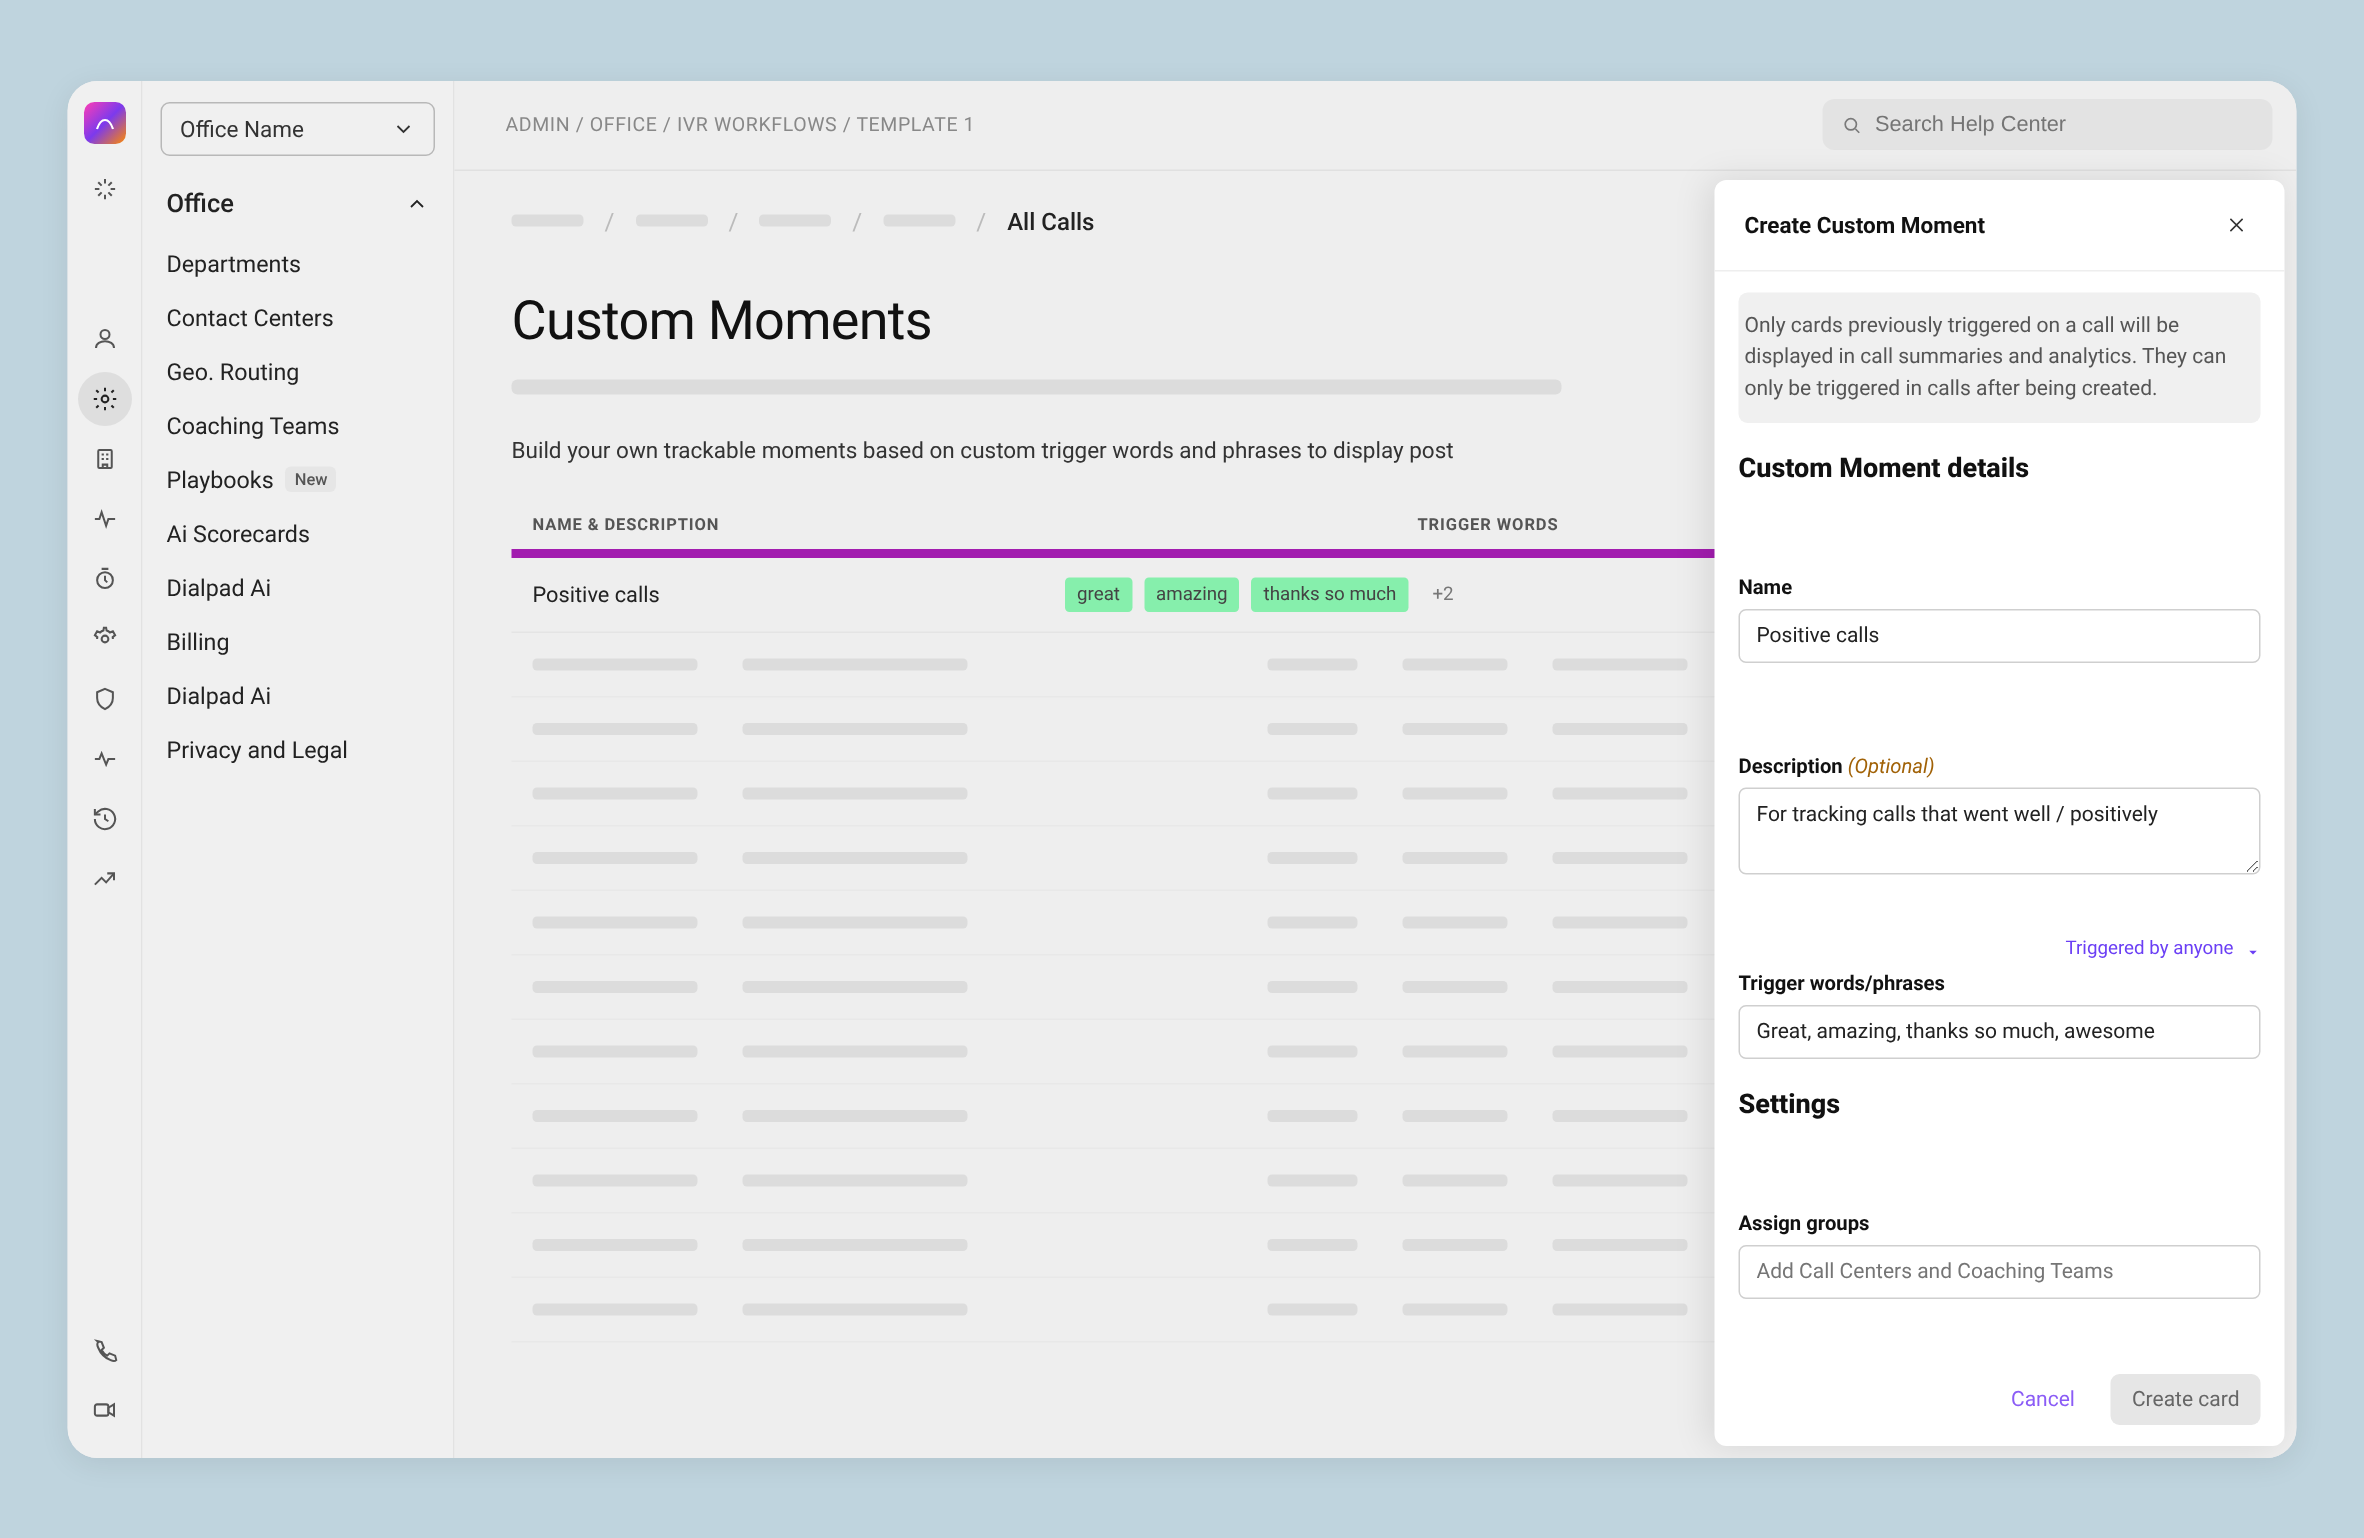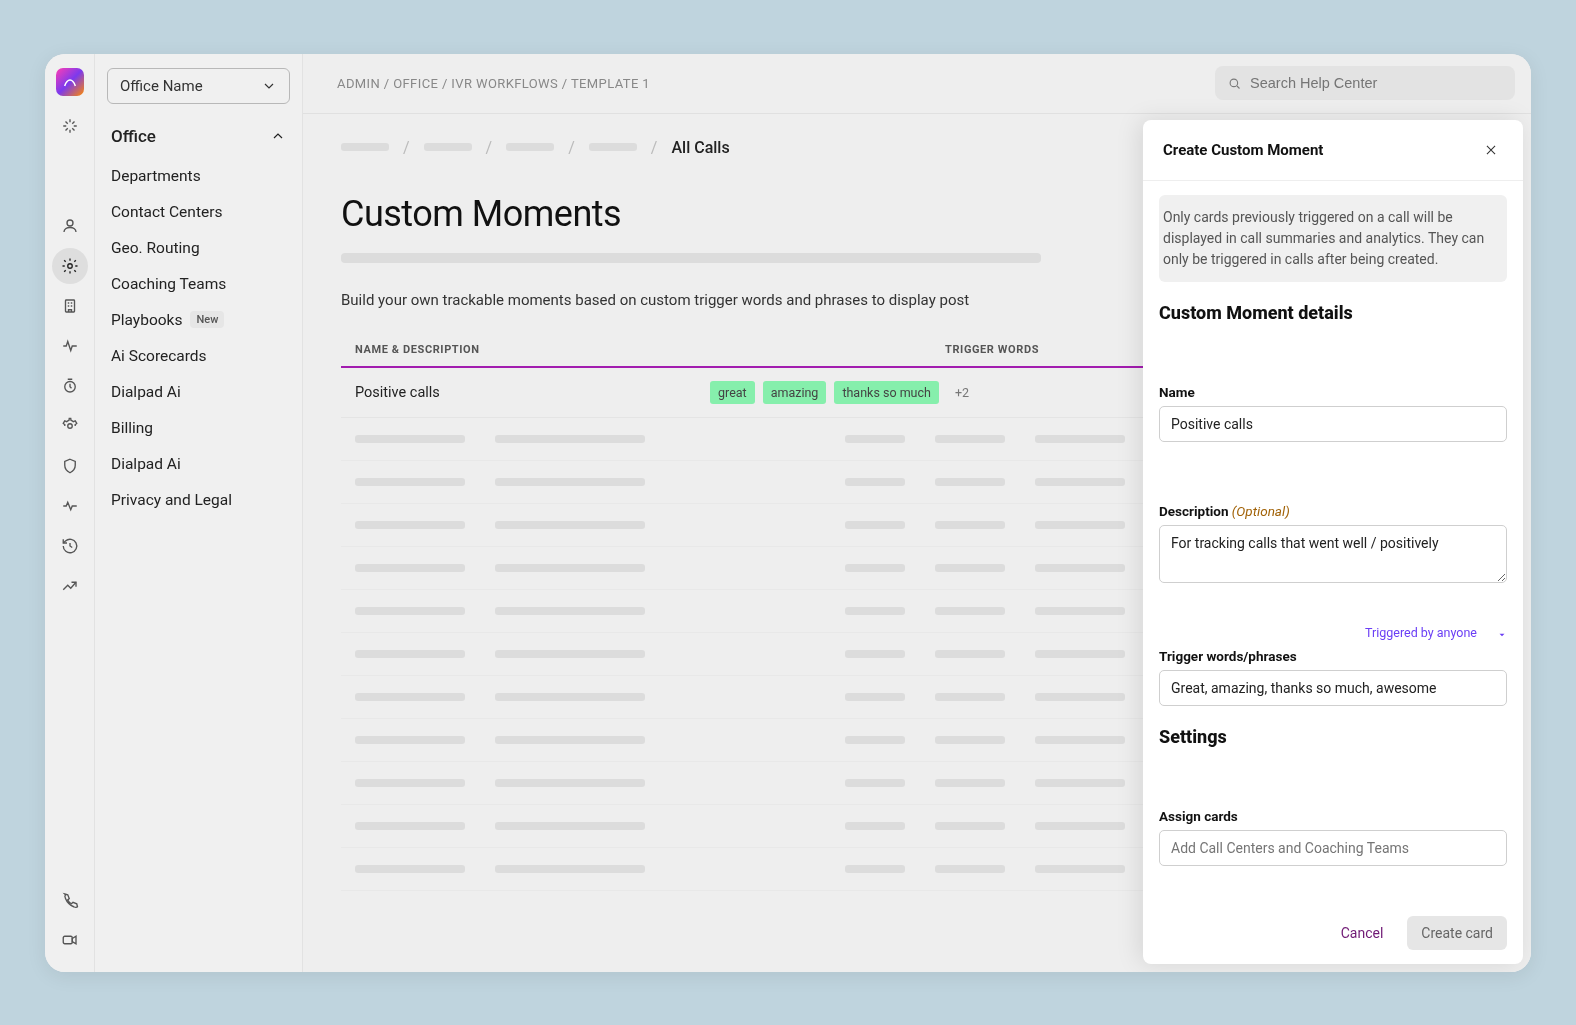--- a/index.html
+++ b/index.html
@@ -31,21 +31,21 @@
 .search input { border:none; background:transparent; outline:none; flex:1; font-size:14.5px; color:#333; }
 
 .content { padding: 24px 38px 0; overflow:auto; flex:1; }
 .bc-line { display:flex; align-items:center; gap:14px; margin-bottom:36px; }
 .skel { background:#dcdcdc; border-radius:3px; height:8px; }
 .bc-label { font-size:16px; color:#222; font-weight:500; }
 .page-title { font-size:36px; font-weight:400; color:#111; letter-spacing:-.5px; margin-bottom:18px;}
 .title-skel { width:700px; height:10px; background:#dcdcdc; border-radius:4px; margin-bottom:28px;}
 .desc-line { font-size:15px; color:#333; margin-bottom:34px;}
 
-.table-head { display:flex; font-size:11px; letter-spacing:.6px; color:#555; font-weight:700; padding:0 14px 10px; border-bottom:2px solid #a21caf;}
+.table-head { display:flex; font-size:11px; letter-spacing:.6px; color:#555; font-weight:700; padding:0 14px 10px; border-bottom:6px solid #a21caf;}
 .col-name { width: 590px; }
 .col-trig { flex:1; }
 .data-row { display:flex; align-items:center; padding:13px 14px; border-bottom:1px solid #e4e4e4; }
 .data-row .name { width:355px; font-size:14.5px; color:#222; }
 .trig-chips { display:flex; gap:8px; align-items:center; }
 .chip { background:#86efac; border-radius:3px; padding:4px 8px; font-size:12.5px; color:#444; }
 .chip.more { background:transparent; color:#777; }
 
 .skel-row { display:flex; align-items:center; padding:17px 14px; border-bottom:1px solid #e8e8e8; gap:30px;}
 .skel-row .s1{ width:110px;} .skel-row .s2{width:150px;} .skel-row .gap{flex:0 0 140px;} 
@@ -58,25 +58,25 @@
 .panel-title { font-size:15px; font-weight:700; color:#111; }
 .close-x { font-size:16px; color:#333; cursor:pointer; width:24px; height:24px; display:flex; align-items:center; justify-content:center; border-radius:4px;}
 .panel-body { padding:14px 16px; flex:1; overflow:auto; display:flex; flex-direction:column; gap:14px;}
 .info-box { background:#f0f0f0; border-radius:6px; padding:12px 4px; font-size:14px; line-height:1.5; color:#555;}
 .section-title { font-size:18px; font-weight:800; color:#111; margin-top:6px;}
 .field-label { font-size:13.5px; font-weight:700; color:#111;margin-top:47px; }
 .field-label .opt { font-weight:400; font-style:italic; color:#a16207; }
 .text-input, .textarea, .groups-input { width:100%; border:1px solid #cfcfcf; border-radius:5px; padding:9px 11px; font-size:14px; color:#222; font-family:inherit; background:#fff;}
 .textarea { min-height:58px; resize:vertical; }
 .trig-row { display:flex; justify-content:space-between; align-items:center;}
-.link-drop { color:#6b3ff5; font-size:12.5px; display:flex; align-items:flex-end; gap:20px; cursor:pointer;}
+.link-drop { color:#6b3ff5; font-size:12.5px; display:flex; align-items:flex-end; gap:8px; cursor:pointer;}
 .groups-input { color:#888; }
 .panel-foot { padding:14px 16px; display:flex; justify-content:flex-end; gap:10px; }
 .btn { border:none; border-radius:6px; padding:9px 14px; font-size:14px; cursor:pointer; font-family:inherit;}
-.btn-ghost { background:transparent; color:#701a75; }
+.btn-ghost { background:transparent; color:#8b5cf6; }
 .btn-primary { background:#e6e6e6; color:#666; }
 
 svg { stroke: currentColor; fill:none; stroke-width:1.8; }
 </style>
 </head>
 <body>
 
 <div class="app-window">
 
   <div class="rail">
@@ -397,21 +397,21 @@
             <span>Triggered by anyone</span>
             <svg viewBox="0 0 24 24" width="10" height="10">
                 <path d="M6 9l6 6 6-6" fill="currentColor" stroke="none"></path>
               </svg>
           </div>
         </div>
         <input class="text-input" style="margin-top: 6px;" value="Great, amazing, thanks so much, awesome">
       </div>
       <div class="section-title">Settings</div>
       <div>
-        <div class="field-label">Assign cards</div>
+        <div class="field-label">Assign groups</div>
         <input class="text-input groups-input" style="margin-top: 6px;" placeholder="Add Call Centers and Coaching Teams">
       </div>
     </div>
     <div class="panel-foot">
       <button class="btn btn-ghost">Cancel</button>
       <button class="btn btn-primary">Create card</button>
     </div>
   </div>
 
 </div>

